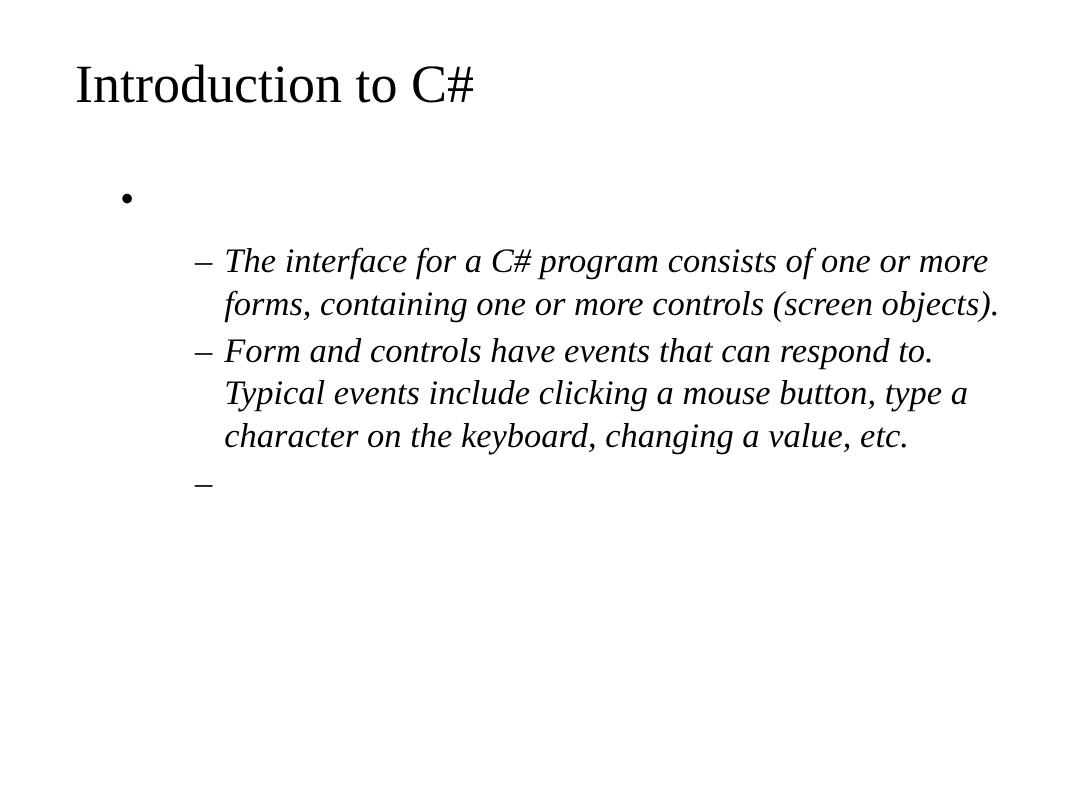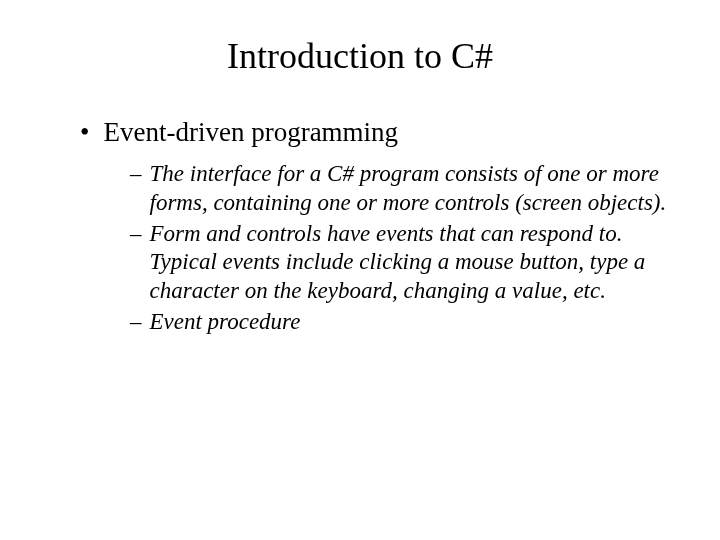--- a/index.html
+++ b/index.html
@@ -9,21 +9,21 @@
     }
     body {
       width: 720px;
       height: 540px;
       background: #ffffff;
       font-family: "Times New Roman", Times, serif;
       color: #000000;
       padding: 35px 50px 50px 50px;
     }
     .title {
-      text-align: center;
+      text-align: left;
       font-size: 36px;
       font-weight: normal;
       margin-bottom: 38px;
     }
     .level1 {
       margin-left: 30px;
       margin-bottom: 10px;
     }
     .level1-item {
       display: flex;
@@ -58,30 +58,28 @@
     }
   </style>
 </head>
 <body>
 
 <h1 class="title">Introduction to C#</h1>
 
 <div class="level1">
   <div class="level1-item">
     <span class="bullet-dot">•</span>
-    <span class="level1-text">Event-driven programming</span>
   </div>
 </div>
 
 <div class="level2">
   <div class="level2-item">
     <span class="dash">–</span>
     <span class="level2-text">The interface for a C# program consists of one or more forms, containing one or more controls (screen objects).</span>
   </div>
   <div class="level2-item">
     <span class="dash">–</span>
     <span class="level2-text">Form and controls have events that can respond to.  Typical events include clicking a mouse button, type a character on the keyboard, changing a value, etc.</span>
   </div>
   <div class="level2-item">
     <span class="dash">–</span>
-    <span class="level2-text">Event procedure</span>
   </div>
 </div>
 
 </body></html>

